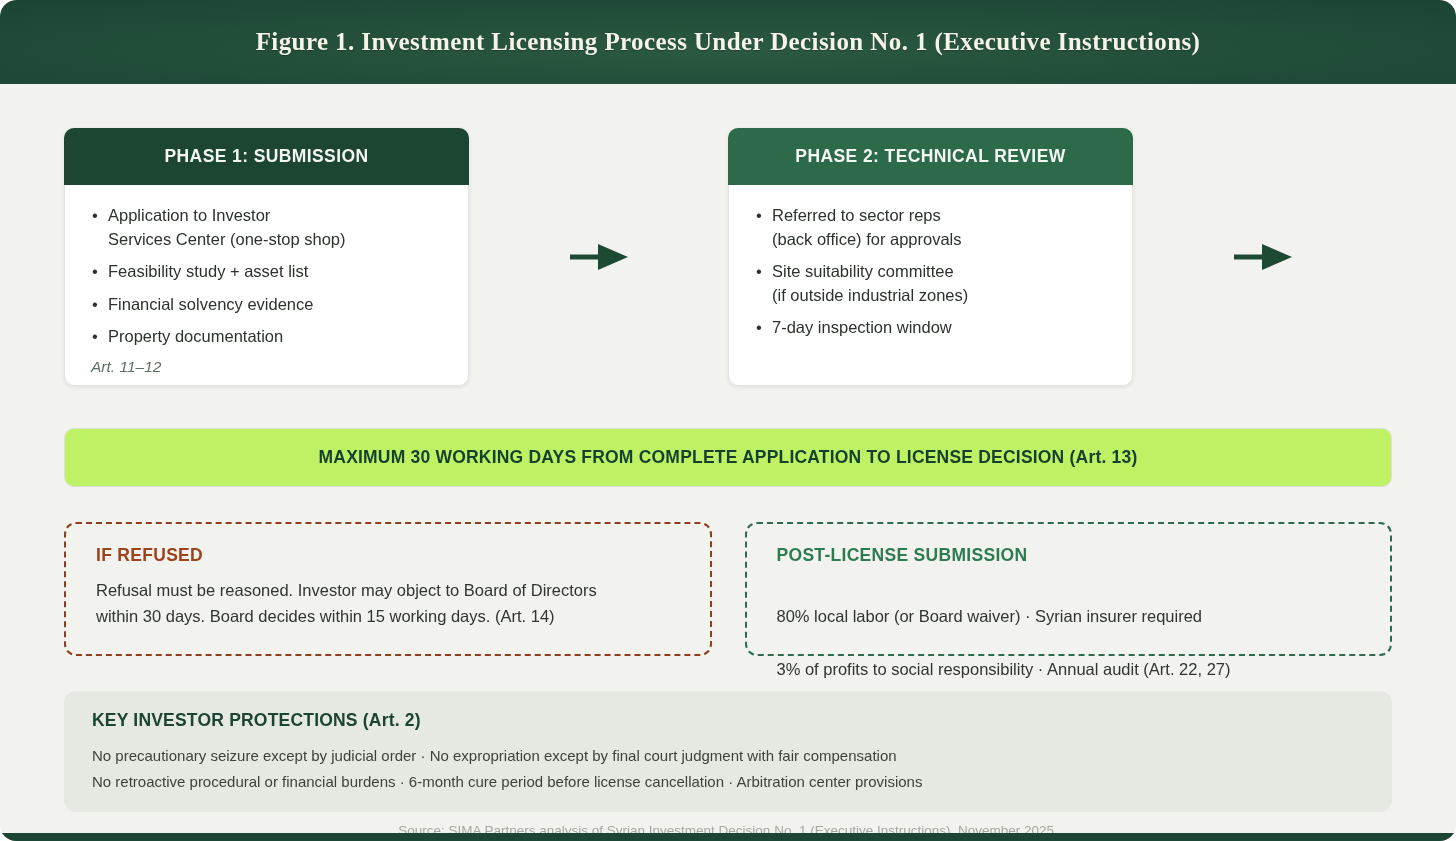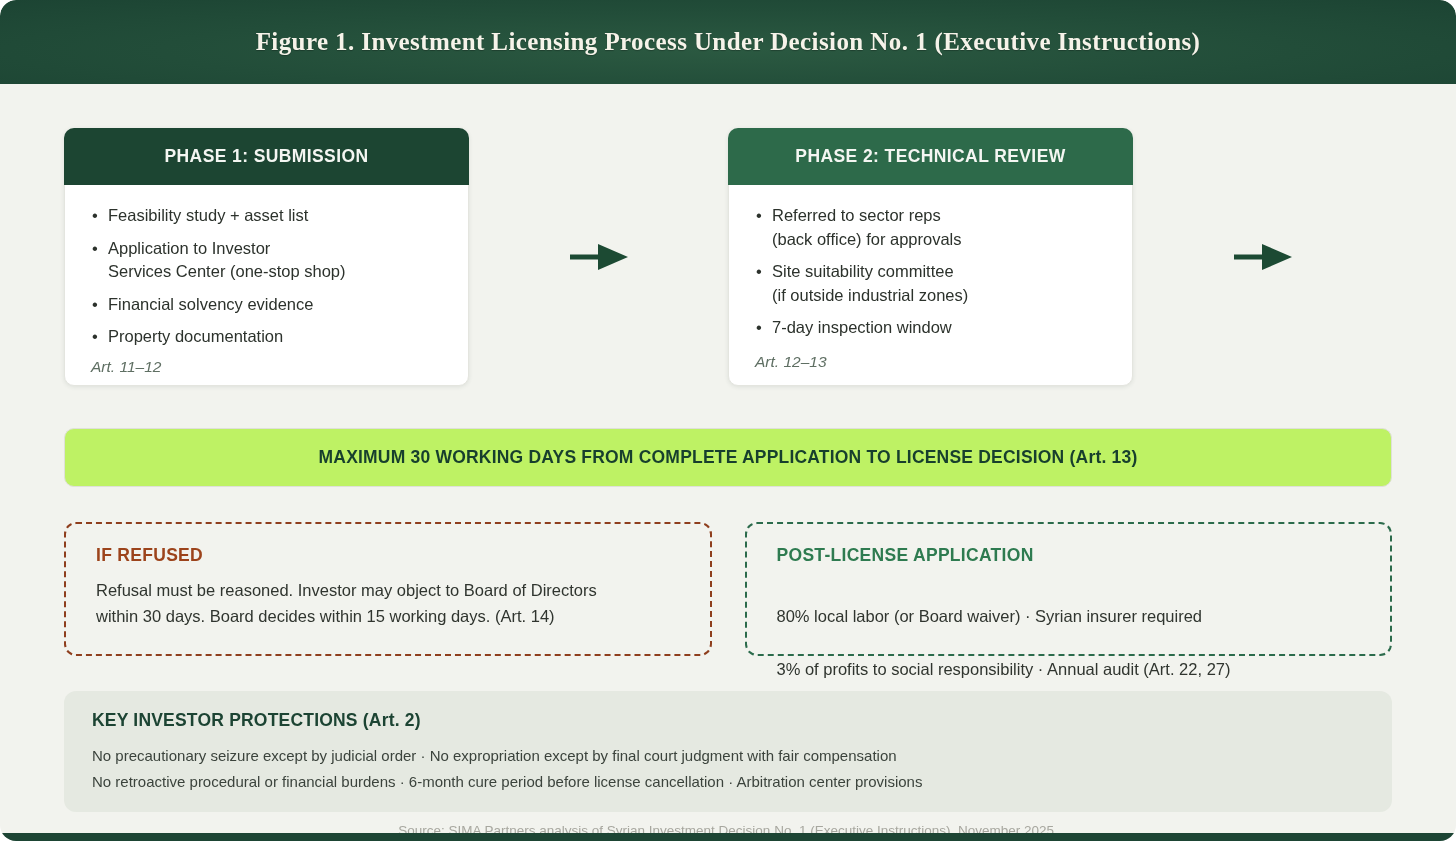--- a/index.html
+++ b/index.html
@@ -93,23 +93,23 @@
   </div>
 
   <div class="content">
 
     <div class="phases">
 
       <div class="phase-card">
         <div class="phase-header" style="background: rgb(28, 69, 50);">PHASE 1: SUBMISSION</div>
         <div class="phase-body">
           <ul>
-            <li>Feasibility study + asset list</li>
             <li>Application to Investor
 Services Center (one-stop shop)</li>
+            <li>Feasibility study + asset list</li>
             <li>Financial solvency evidence</li>
             <li>Property documentation</li>
           </ul>
           <div class="art-note">Art. 11–12</div>
         </div>
       </div>
 
       <div class="arrow-gap" style="color: rgb(28, 74, 51);">
         <svg width="58" height="28" viewBox="0 0 58 28" aria-hidden="true">
           <rect x="0" y="11.5" width="32" height="5" fill="currentColor"></rect>
@@ -120,21 +120,20 @@
       <div class="phase-card">
         <div class="phase-header" style="background: rgb(45, 106, 74);">PHASE 2: TECHNICAL REVIEW</div>
         <div class="phase-body">
           <ul>
             <li>Referred to sector reps
 (back office) for approvals</li>
             <li>Site suitability committee
 (if outside industrial zones)</li>
             <li>7-day inspection window</li>
           </ul>
-          <div class="art-note">Art. 12–13</div>
         </div>
       </div>
 
       <div class="arrow-gap" style="color: rgb(28, 74, 51);">
         <svg width="58" height="28" viewBox="0 0 58 28" aria-hidden="true">
           <rect x="0" y="11.5" width="32" height="5" fill="currentColor"></rect>
           <polygon points="28,1 58,14 28,27" fill="currentColor"></polygon>
         </svg>
       </div>
 
@@ -147,21 +146,21 @@
 
     <div class="dashed-row">
 
       <div class="dashed-box" style="border-color: rgb(142, 62, 29);">
         <div class="dashed-title" style="color: rgb(156, 67, 27);">IF REFUSED</div>
         <div class="dashed-body">Refusal must be reasoned. Investor may object to Board of Directors
 within 30 days. Board decides within 15 working days. (Art. 14)</div>
       </div>
 
       <div class="dashed-box" style="border-color: rgb(44, 107, 76);">
-        <div class="dashed-title" style="color: rgb(46, 123, 80);">POST-LICENSE APPLICATION</div>
+        <div class="dashed-title" style="color: rgb(46, 123, 80);">POST-LICENSE SUBMISSION</div>
         <div class="dashed-body">
           <div class="line">80% local labor (or Board waiver) · Syrian insurer required</div>
           <div class="line">3% of profits to social responsibility · Annual audit (Art. 22, 27)</div>
         </div>
       </div>
 
     </div>
 
     <div class="protections" style="background: rgb(229, 233, 225);">
       <div class="protections-title">KEY INVESTOR PROTECTIONS (Art. 2)</div>

